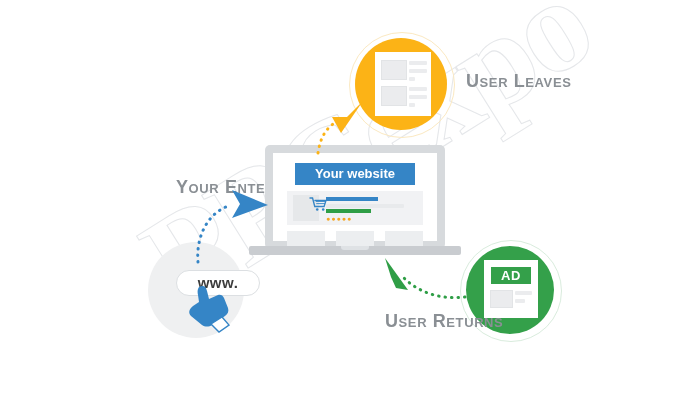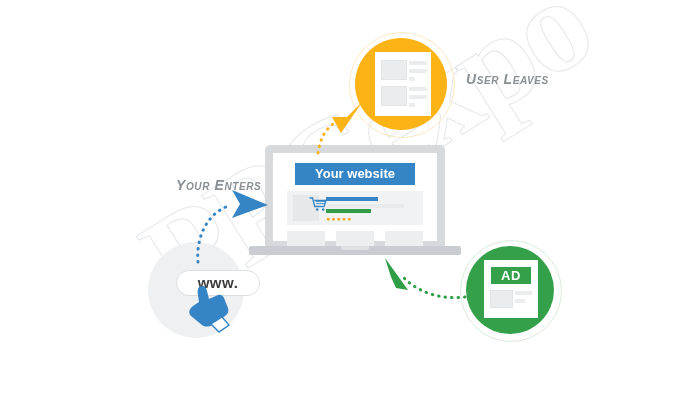--- a/index.html
+++ b/index.html
@@ -55,22 +55,22 @@
   #site-title{position:absolute;left:22px;top:10px;width:120px;height:22px;line-height:22px;
     text-align:center;color:#ffffff;font-size:13px;font-weight:700;}
   #content-pane{position:absolute;left:14px;top:38px;width:136px;height:34px;background:#f1f2f4;}
   #cart-box{position:absolute;left:20px;top:42px;width:26px;height:26px;background:#e6e8ea;}
   .bluebar{position:absolute;background:#3585c6;height:4px;}
   .greenbar{position:absolute;background:#2f9e46;height:4px;}
   .stars{position:absolute;left:53px;top:62px;color:#f5a623;font-size:7px;letter-spacing:1px;}
   .tile{position:absolute;top:78px;width:38px;height:16px;background:#eceef0;}
 
   
-  .label{position:absolute;color:#8a8f94;font-size:14px;font-weight:600;
-         font-variant:small-caps;letter-spacing:.6px;white-space:nowrap;font-style:italic;}
+  .label{position:absolute;color:#8a8f94;font-size:18px;font-weight:600;
+         font-variant:small-caps;letter-spacing:.6px;white-space:nowrap;}
   #lbl-leaves{left:466px;top:71px;}
   #lbl-enters{left:176px;top:177px;}
   #lbl-returns{left:385px;top:311px;}
 
   
   #overlay{position:absolute;left:0;top:0;width:698px;height:400px;pointer-events:none;}
 </style>
 </head>
 <body>
 
@@ -94,20 +94,21 @@
 
   <div class="circ-halo" id="green-halo"></div>
   <div class="circ" id="green-node"></div>
   <div class="card" id="ad-card">
     <div class="ph" style="left:6px;top:30px;width:21px;height:16px;"></div>
     <div class="ln" style="left:31px;top:31px;width:17px;height:4px;"></div>
     <div class="ln" style="left:31px;top:39px;width:10px;height:4px;"></div>
   </div>
   <div id="ad-bar"></div>
   <div id="ad-text">AD</div>
+  <div class="label" id="lbl-returns">User Returns</div>
 
   <div class="circ" id="grey-node"></div>
   <div id="url-bar"></div>
   <div id="url-text">www.</div>
   <div class="label" id="lbl-enters">Your Enters</div>
 
   <div id="laptop">
     <div id="lid"></div>
     <div id="screen">
       <div id="site-bar"></div>

